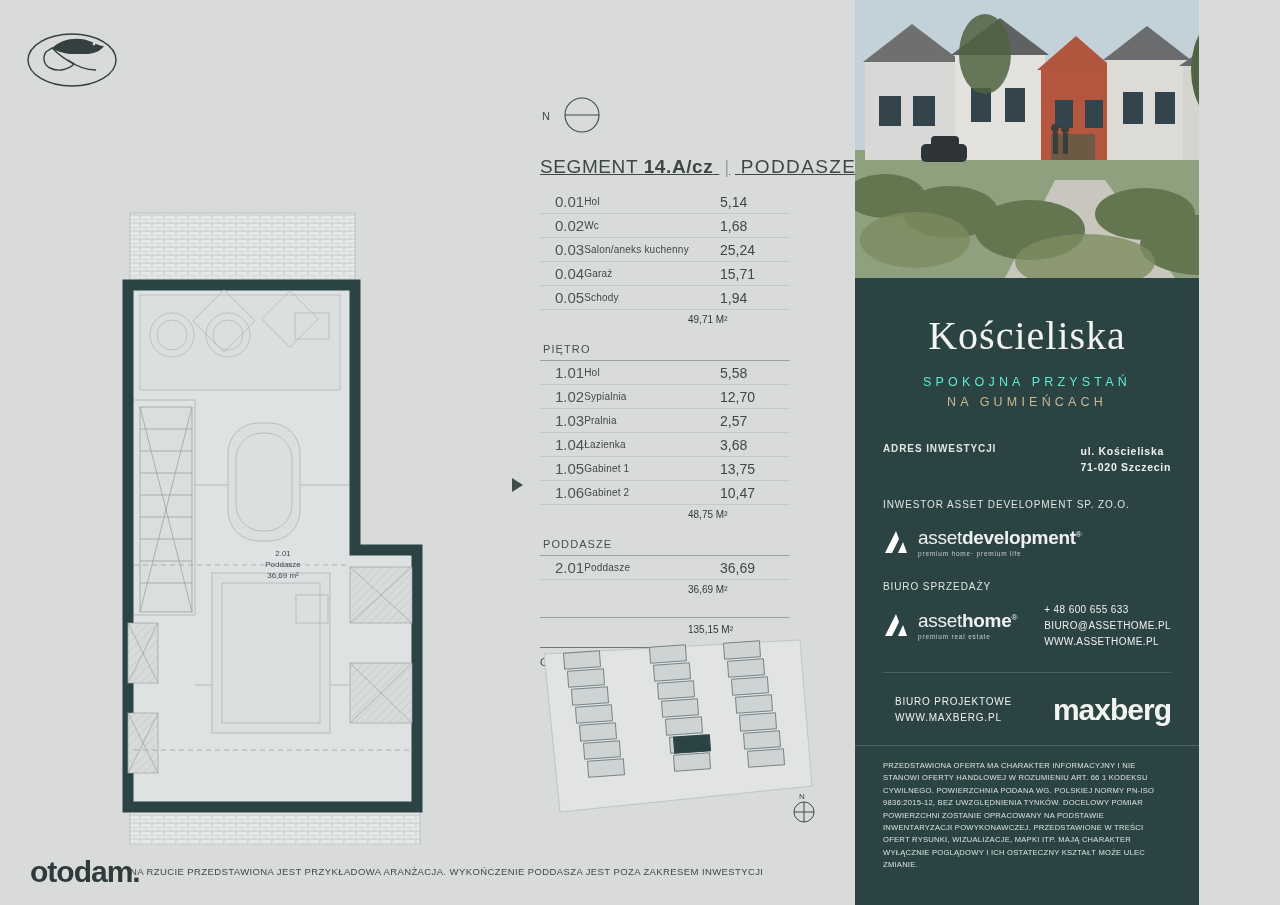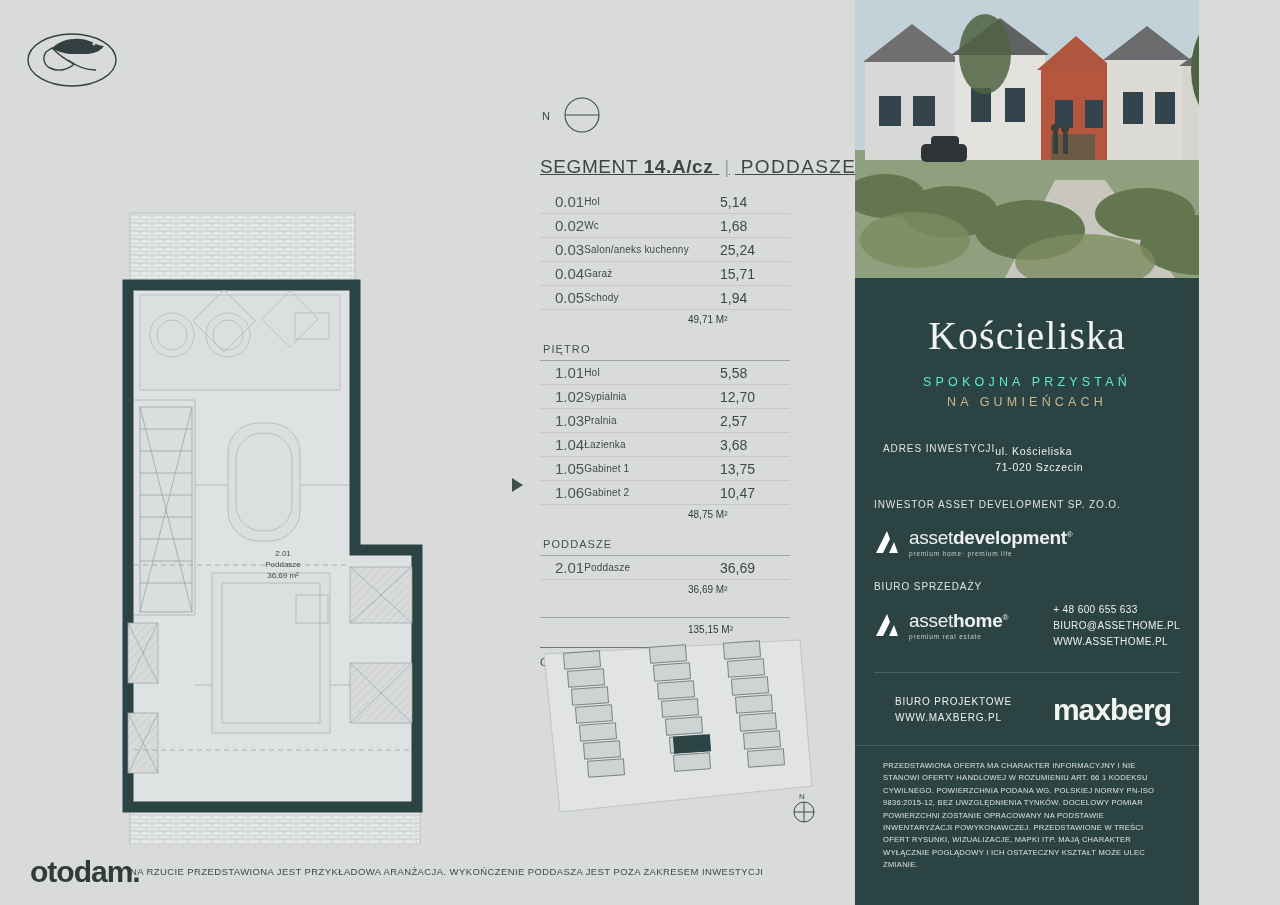--- a/index.html
+++ b/index.html
@@ -116,25 +116,25 @@
     font-size:40px; letter-spacing:1px; color:#f2f4f0; font-weight:400;
   }
   .brand-sub1 {
     margin-top:16px; font-size:12.5px; letter-spacing:4.2px; color:#5eead4;
   }
   .brand-sub2 {
     margin-top:6px; font-size:12.5px; letter-spacing:4.2px; color:#c9b88f;
   }
 
   .info { padding:26px 28px 0 28px; font-size:10px; letter-spacing:.7px; }
-  .info-row { display:flex; justify-content:flex-start; align-items:flex-start; }
+  .info-row { display:flex; justify-content:space-between; align-items:flex-start;font-weight:bold; }
   .info-label { color:#dfe5e0; text-transform:uppercase; font-size:10px; letter-spacing:.9px;}
   .info-val { text-align:left; line-height:16px; font-size:10.5px; color:#eef1ef; }
 
-  .sec { padding:0 19px; }
+  .sec { padding:0 28px; }
   .sec-title { font-size:10px; letter-spacing:.9px; text-transform:uppercase; color:#dfe5e0; margin-top:24px;}
   .logo-row { display:flex; align-items:center; margin-top:17px; }
   .logo-mark { width:26px; height:26px; margin-right:9px; flex:0 0 26px; }
   .logo-text-main { font-size:19px; letter-spacing:-.3px; }
   .logo-text-main b { font-weight:700; }
   .logo-text-main .reg { font-size:8px; vertical-align:super; }
   .logo-text-sub { font-size:6.5px; letter-spacing:.8px; color:#c6cfc9; margin-top:1px;}
 
   .contact-block { display:flex; align-items:flex-start; margin-top:10px; }
   .contact-lines { margin-left:auto; text-align:left; font-size:10px; line-height:16px; letter-spacing:.4px; }

